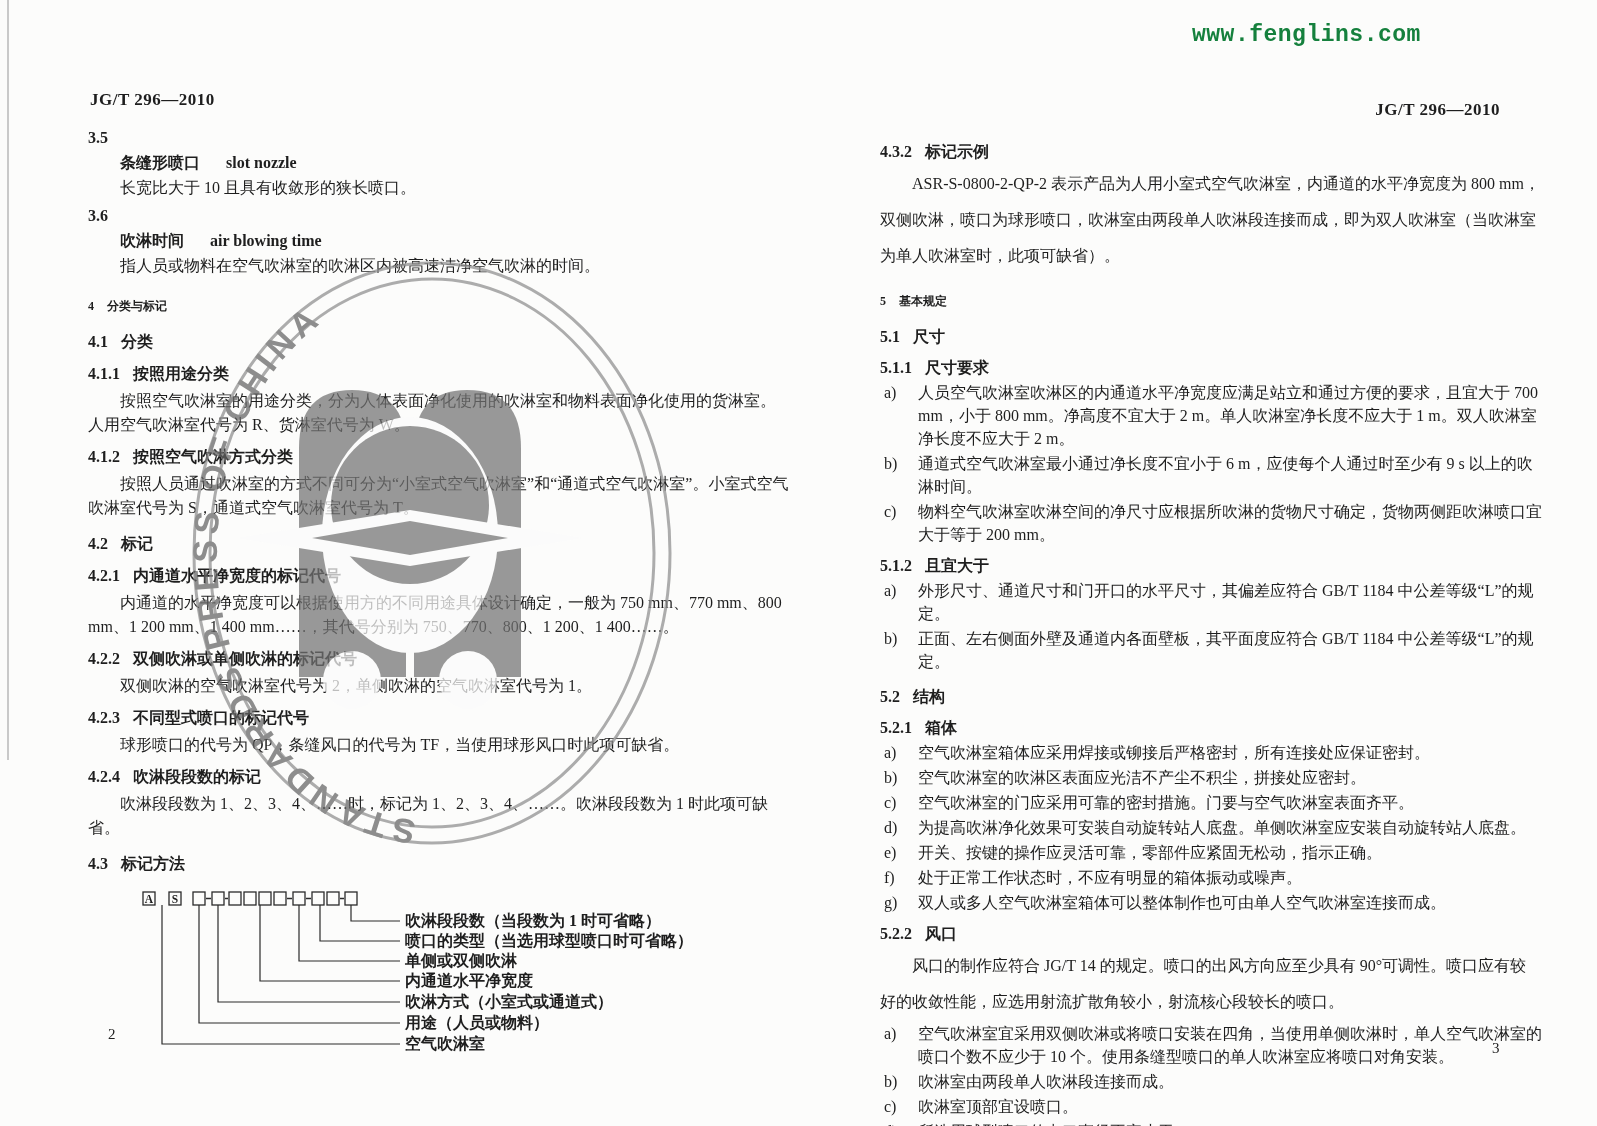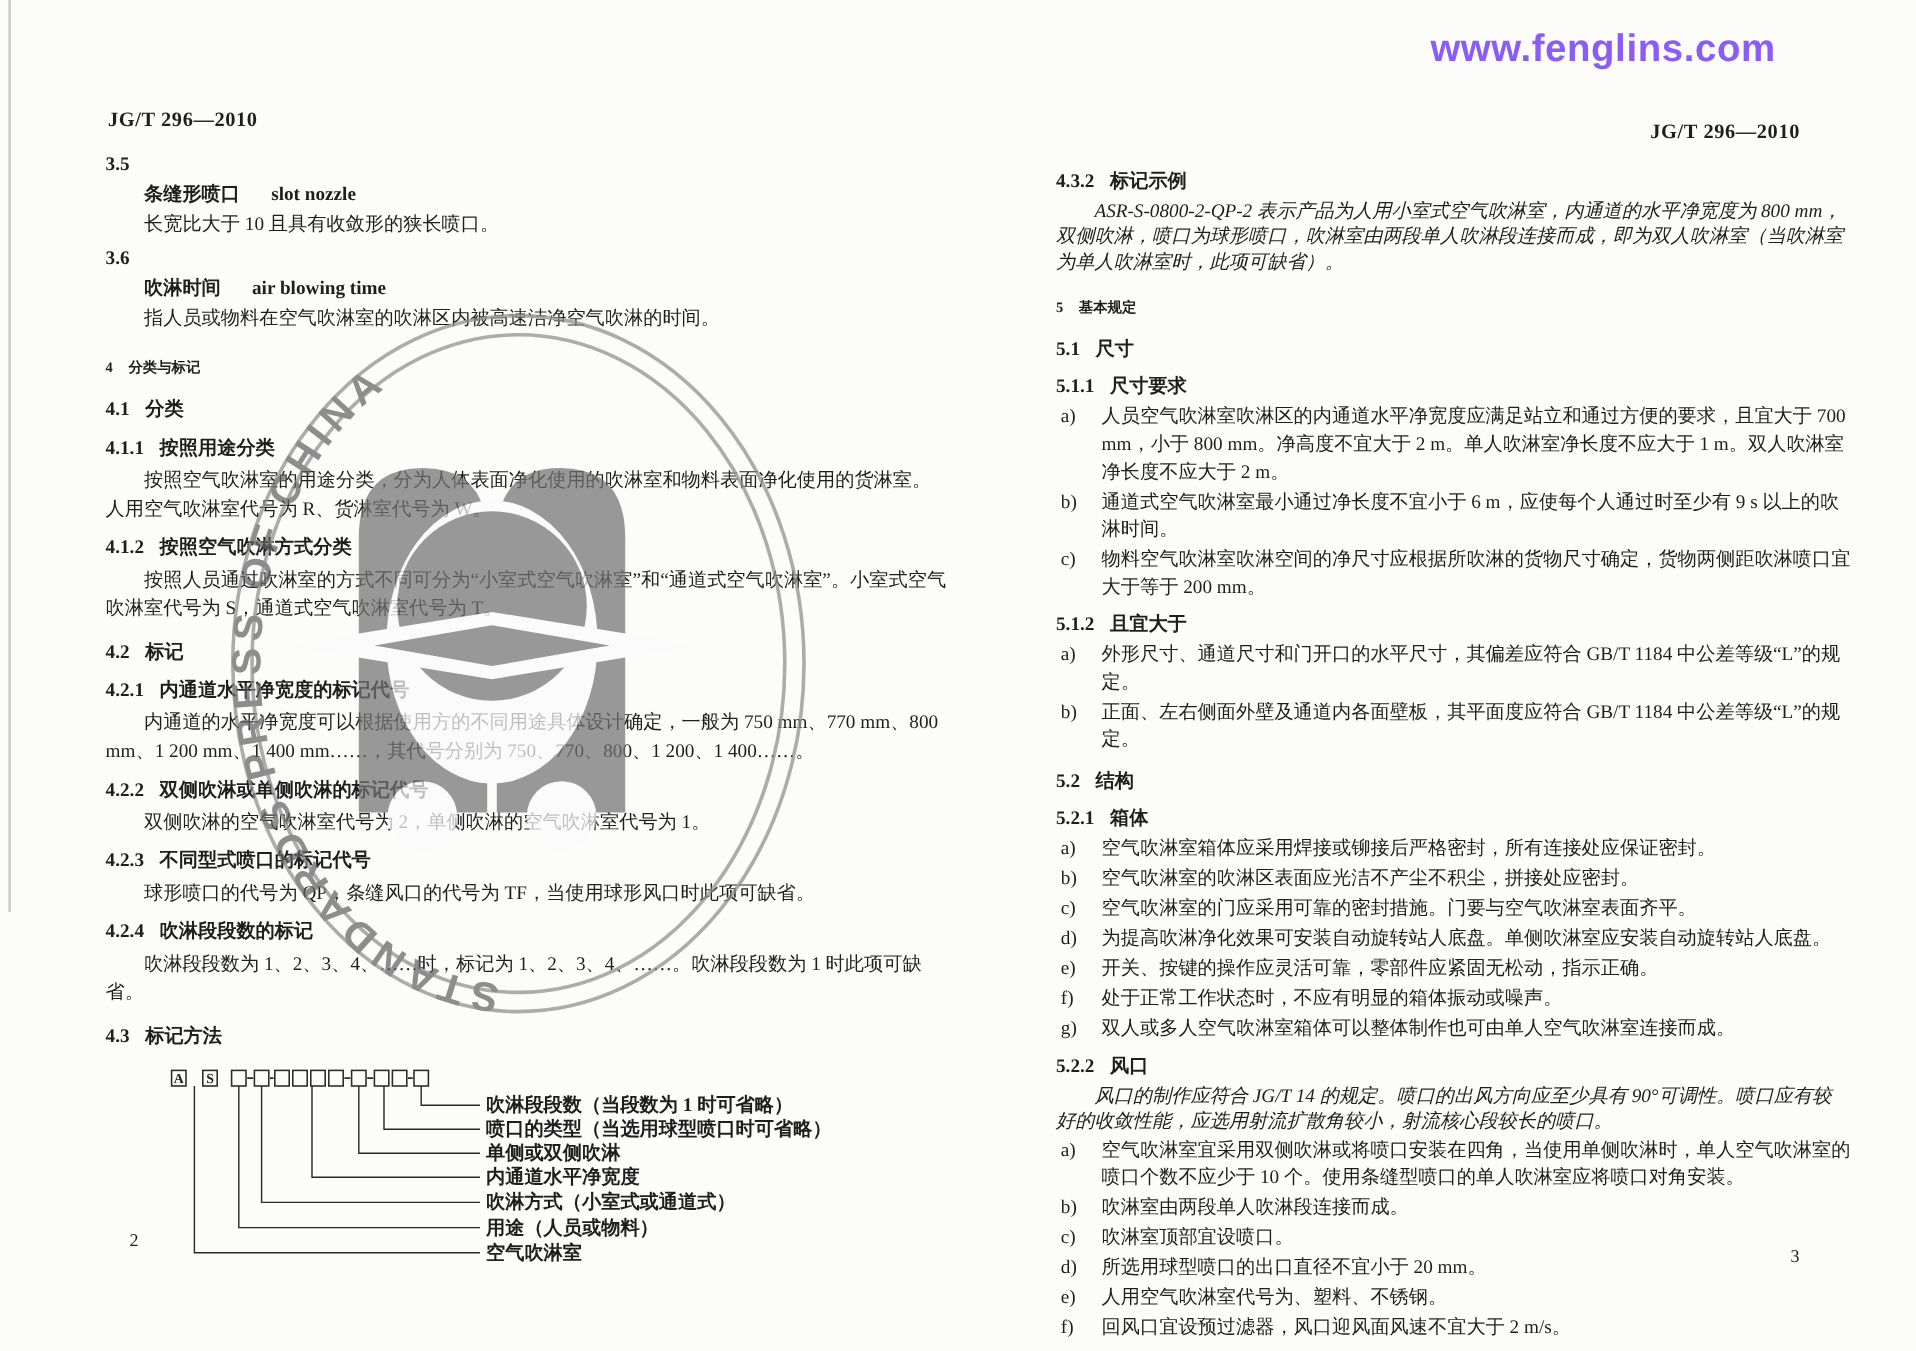--- a/index.html
+++ b/index.html
@@ -7,22 +7,22 @@
   body {
     position:relative;
     background:#fcfcfb;
     color:#1e1e1e;
     font-family:"Liberation Serif","DejaVu Serif",serif;
     font-size:16px;
   }
   .scan-edge-line { position:absolute; left:7px; top:0; width:2px; height:760px; background:#c9c9c9; }
   .site-watermark {
     position:absolute; left:1192px; top:22px;
-    font-family:Liberation Sans, sans-serif;
-    font-weight:700; font-size:32px; letter-spacing:0.5px; color:#8b5cf6;
+    font-family:Liberation Mono, monospace;
+    font-weight:700; font-size:23px; letter-spacing:0.5px; color:#15803d;
   }
   .page-header { position:absolute; font-weight:700; font-size:17px; letter-spacing:0.5px; }
   .page-header.left { left:90px; top:90px; }
   .page-header.right { left:1240px; top:100px; width:260px; text-align:right; }
   .page-number { position:absolute; font-size:15px; }
   .page-number.left { left:108px; top:1026px; }
   .page-number.right { left:1492px; top:1040px; }
 
   .col { position:absolute; line-height:24px; }
   .col-left  { left:88px;  top:122px; width:702px; }
@@ -31,21 +31,21 @@
   .blk { position:relative; }
   .clause { font-weight:700; margin-top:4px; }
   .term   { margin-left:32px; margin-top:1px; font-weight:700; }
   .term .en { margin-left:26px; font-family:"Liberation Serif",serif; }
   .def    { margin-left:32px; margin-top:1px; }
   .h1 { font-weight:700; margin-top:16px; font-size:12px; }
   .h2 { font-weight:700; margin-top:12px;font-family:Liberation Serif, serif; }
   .h3 { font-weight:700; margin-top:8px; }
   .h1 .ttl, .h2 .ttl, .h3 .ttl { margin-left:13px; }
   .para { margin-top:3px; text-indent:2em; }
-  .col-right .para { line-height:21px;font-style:italic; }
+  .col-right .para { line-height:36px; }
   .item { display:flex; margin-top:2px; }
   .item .marker { flex:none; width:38px; padding-left:4px; }
   .item .itext { flex:1; }
 
   .marking-diagram { display:block; margin-top:8px; }
   .marking-diagram text {
     font-family:"Liberation Serif","DejaVu Serif",serif;
     font-weight:600; font-size:16px; fill:#1e1e1e;
   }
   .marking-diagram .box-letter { font-size:11.5px; font-weight:700; }

